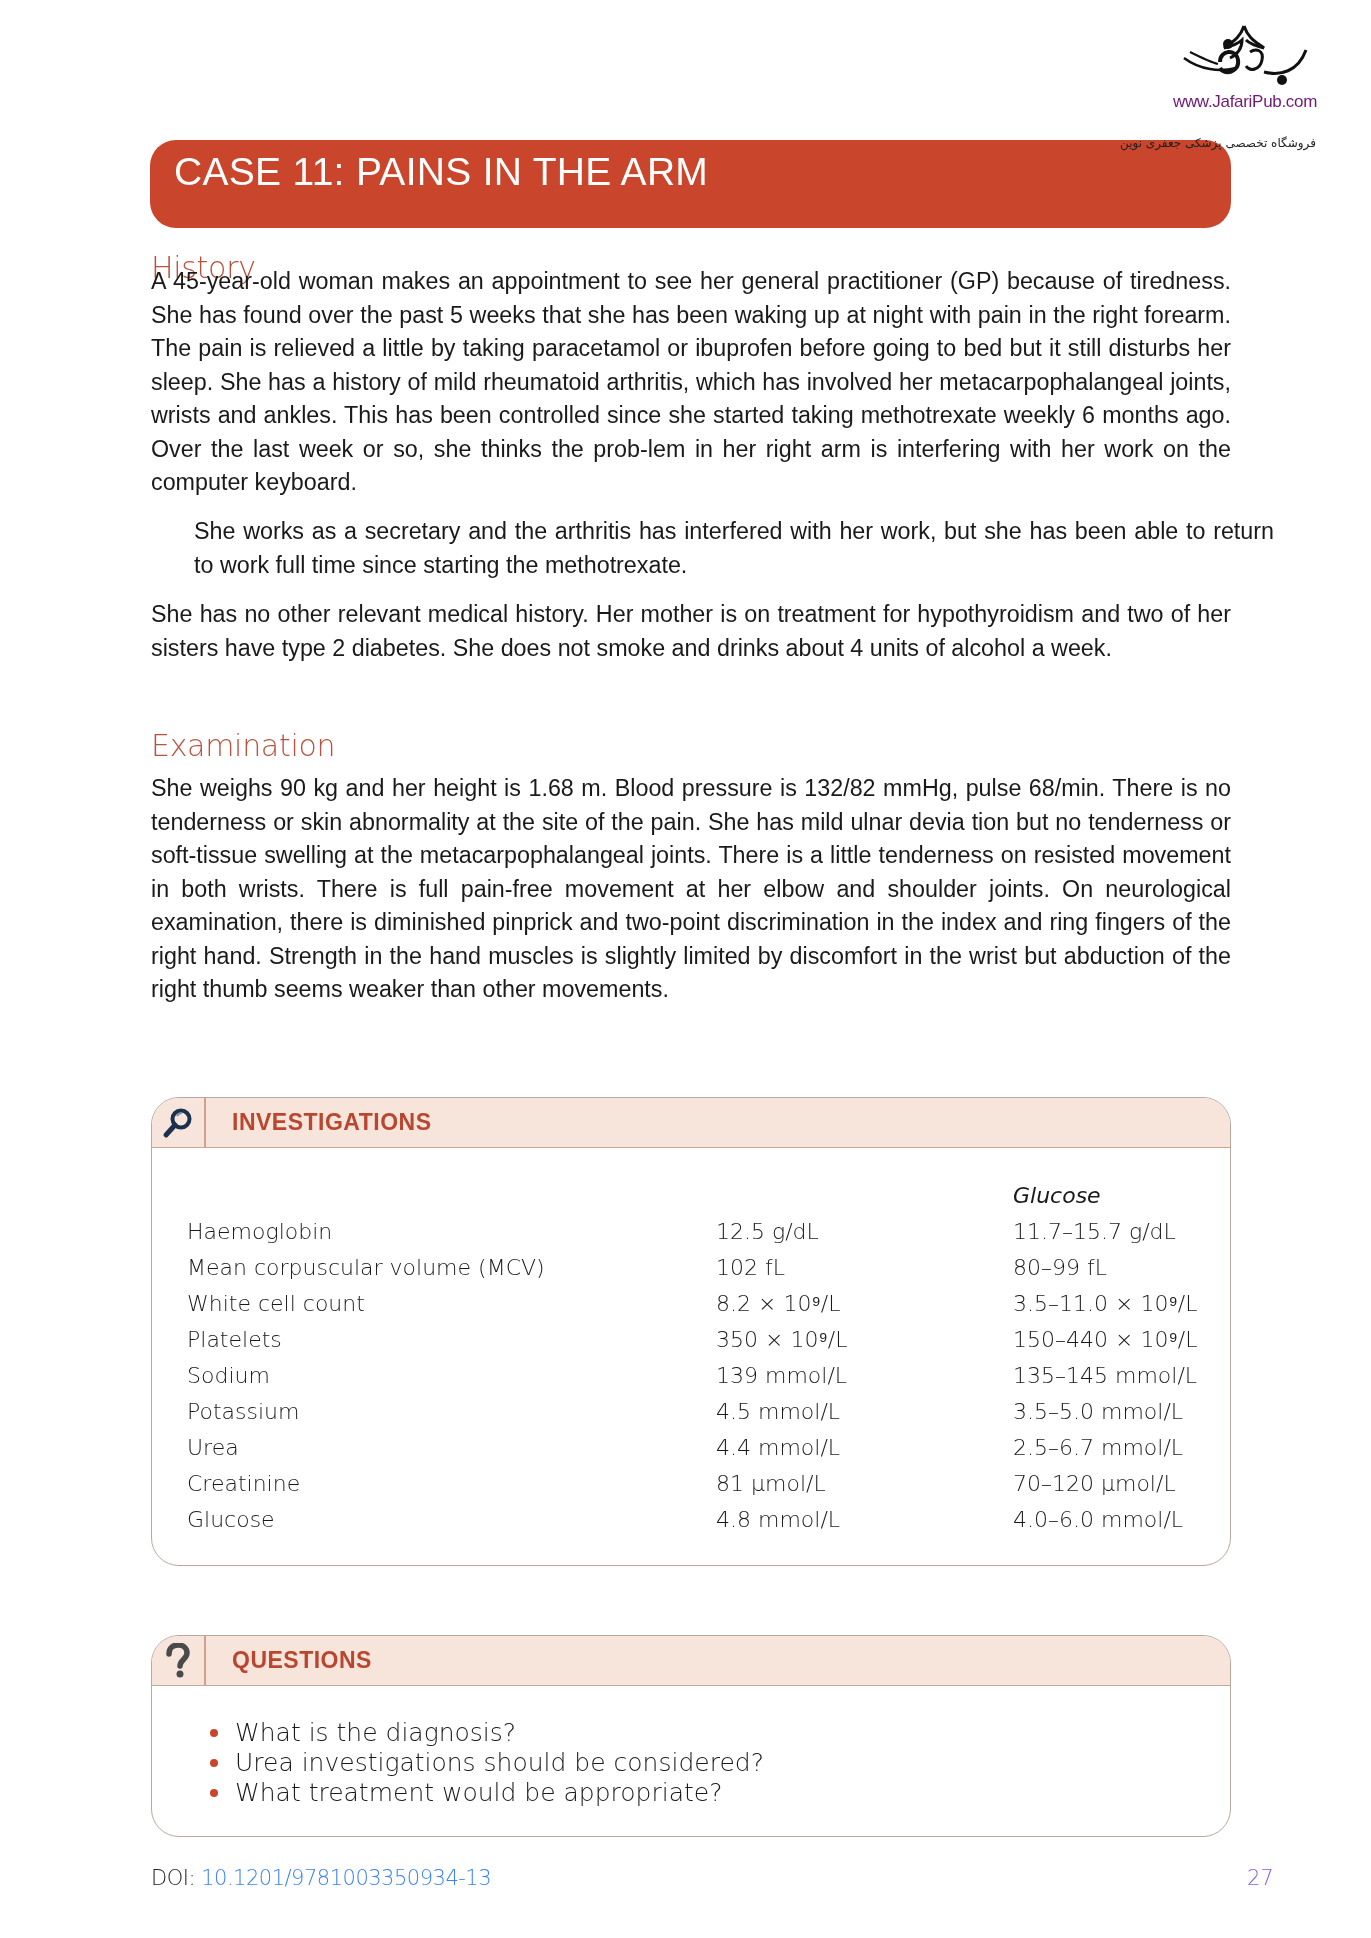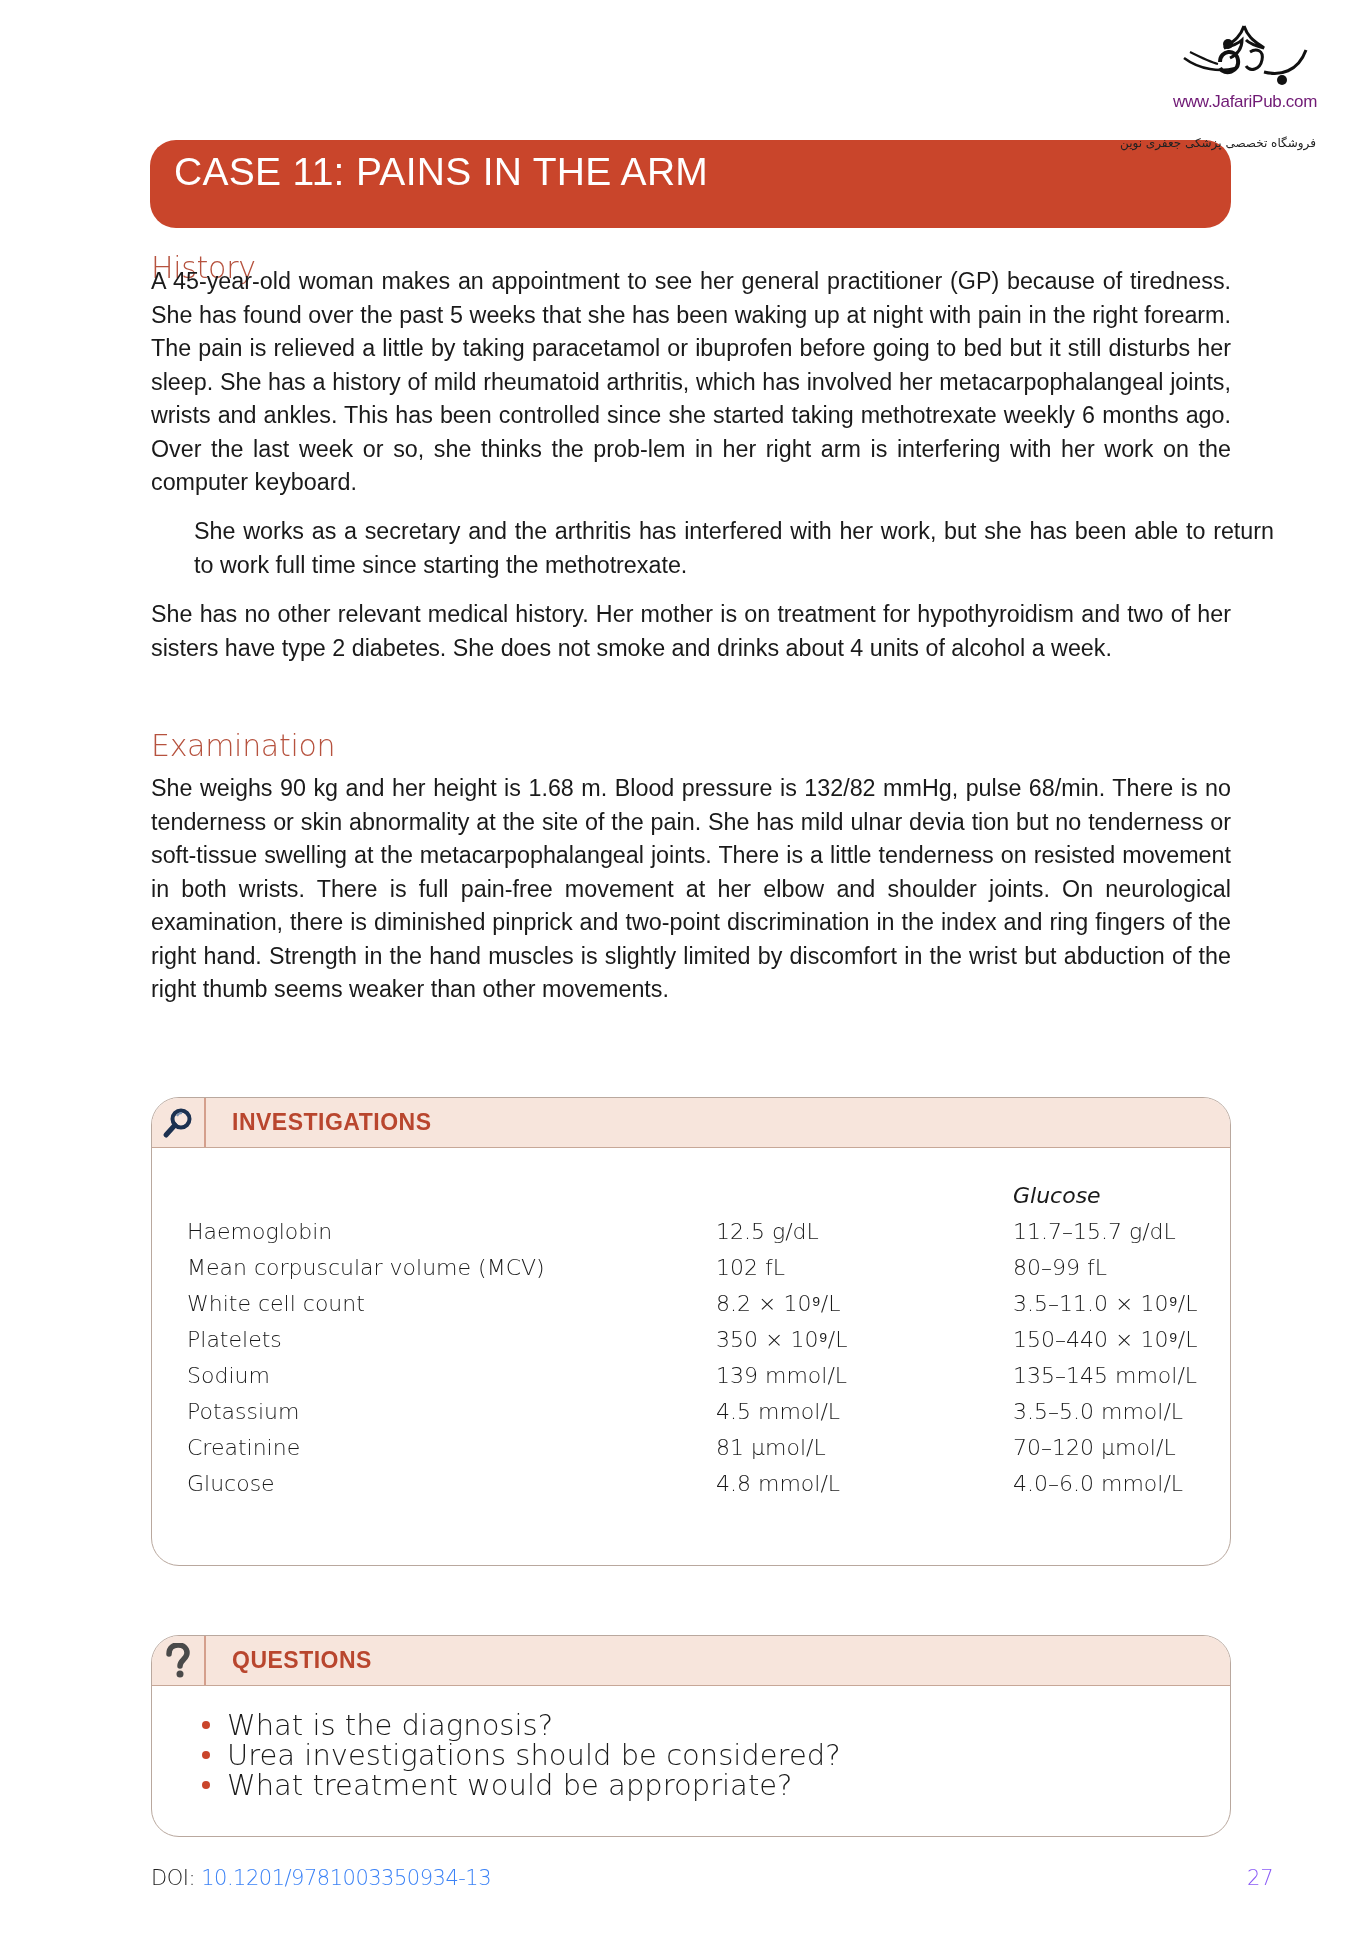--- a/index.html
+++ b/index.html
@@ -23,21 +23,21 @@
     .box .box-title { position: absolute; left: 80px; top: 11px; font-family: "Liberation Sans", sans-serif; font-weight: bold; font-size: 23px; color: #b9462e; letter-spacing: 0.5px; }
 
     .inv-table { position: absolute; left: 35px; top: 85px; font-family: "DejaVu Sans", sans-serif; font-weight: 200; font-size: 22px; color: #1a1a1a; }
     .inv-row { position: relative; height: 36px; width: 1020px; }
     .inv-row span { position: absolute; top: 0; white-space: nowrap; }
     .col-name { left: 0; }
     .col-val { left: 529px; }
     .col-norm { left: 826px; }
     .normal-head { font-style: italic; }
 
-    .q-list { list-style: none; margin: 0; padding: 0; position: absolute; left: 50px; top: 74px; font-family: "DejaVu Sans", sans-serif; font-weight: 200; font-size: 29px; line-height: 30px; color: #1a1a1a; }
+    .q-list { list-style: none; margin: 8px; padding: 0; position: absolute; left: 50px; top: 74px; font-family: "DejaVu Sans", sans-serif; font-weight: 200; font-size: 25px; line-height: 30px; color: #1a1a1a; }
     .q-list li { position: relative; padding-left: 25px; }
     .q-list li .bullet { position: absolute; left: 0; top: 11px; width: 8px; height: 8px; border-radius: 50%; background: #c9452b; }
 
     .footer-doi { position: absolute; left: 151px; top: 1866px; font-family: "DejaVu Sans", sans-serif; font-weight: 200; font-size: 21px; color: #222; letter-spacing: -0.5px; }
     .footer-doi .doi-link { color: #3b82f6; }
     .page-num { position: absolute; left: 1247px; top: 1866px; font-family: "DejaVu Sans", sans-serif; font-weight: 200; font-size: 21px; color: #8b5cf6; }
   </style>
 </head>
 <body>
 
@@ -109,20 +109,25 @@
           <span class="col-name">Sodium</span>
           <span class="col-val">139 mmol/L</span>
           <span class="col-norm">135–145 mmol/L</span>
         </div>
         <div class="inv-row">
           <span class="col-name">Potassium</span>
           <span class="col-val">4.5 mmol/L</span>
           <span class="col-norm">3.5–5.0 mmol/L</span>
         </div>
         <div class="inv-row">
+          <span class="col-name">Urea</span>
+          <span class="col-val">4.4 mmol/L</span>
+          <span class="col-norm">2.5–6.7 mmol/L</span>
+        </div>
+        <div class="inv-row">
           <span class="col-name">Creatinine</span>
           <span class="col-val">81 µmol/L</span>
           <span class="col-norm">70–120 µmol/L</span>
         </div>
         <div class="inv-row">
           <span class="col-name">Glucose</span>
           <span class="col-val">4.8 mmol/L</span>
           <span class="col-norm">4.0–6.0 mmol/L</span>
         </div>
       </div>

